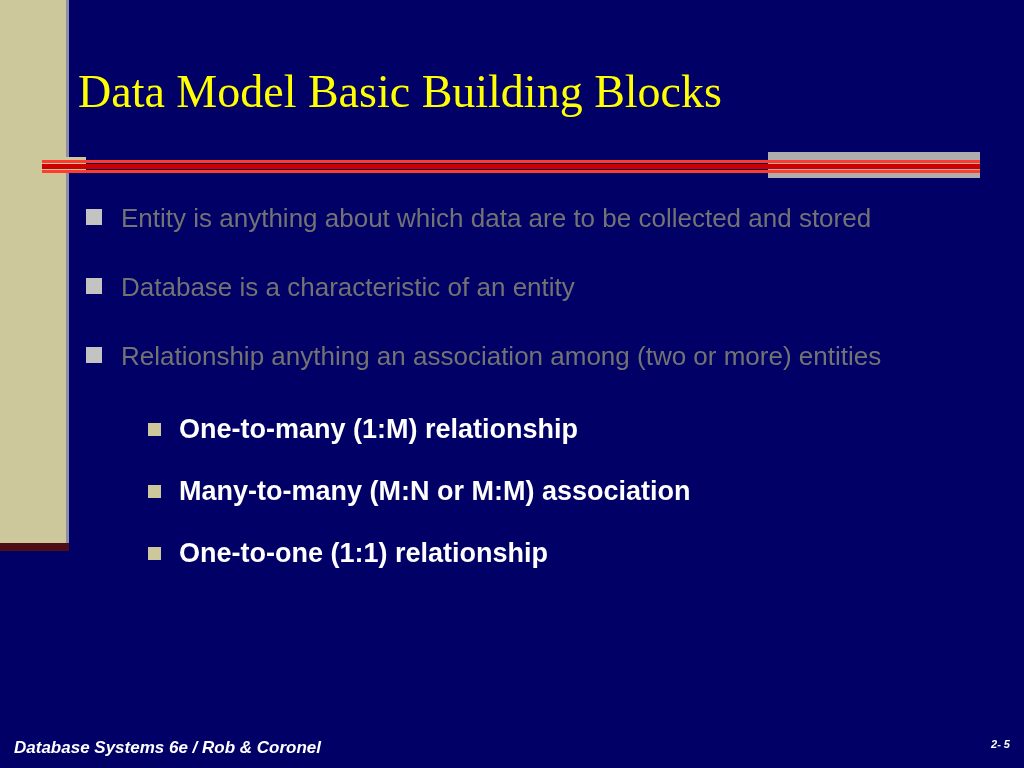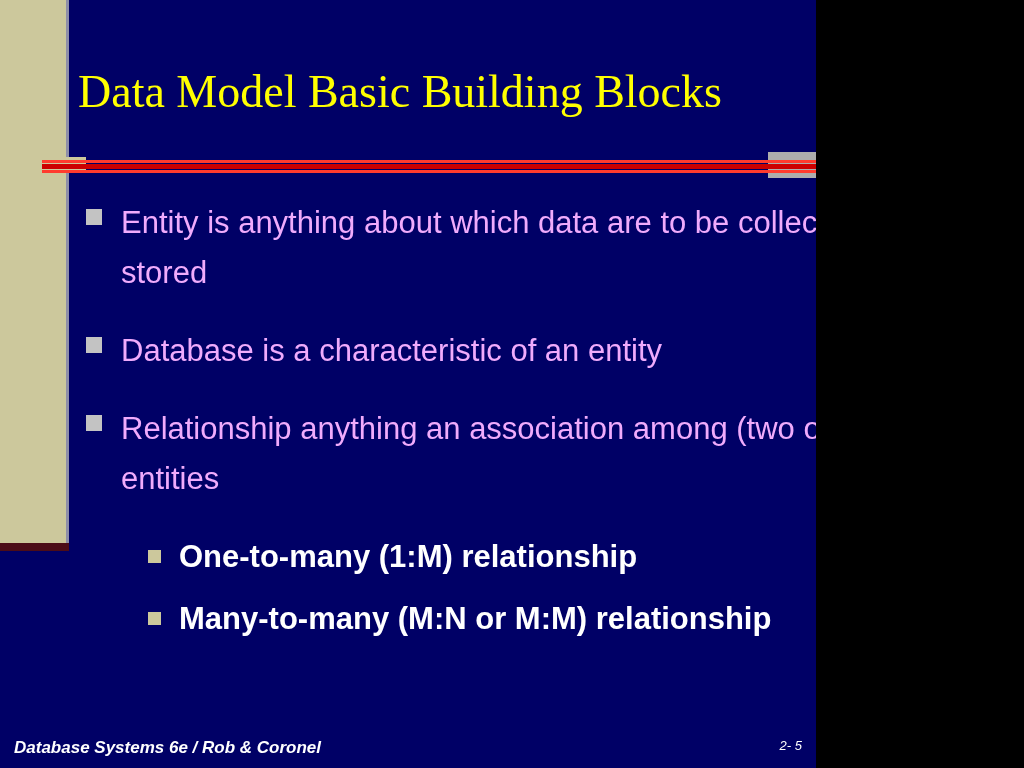--- a/index.html
+++ b/index.html
@@ -5,21 +5,21 @@
   html, body {
     margin: 0;
     padding: 0;
     background: #000000;
   }
   body {
     font-family: "Liberation Sans", sans-serif;
   }
   #slide {
     position: relative;
-    width: 816px;
+    width: 1024px;
     height: 768px;
     background: #000066;
     overflow: hidden;
   }
 
   
   #side-band {
     position: absolute;
     left: 0;
     top: 0;
@@ -105,23 +105,23 @@
   }
   .lvl1 .bullet {
     flex: 0 0 auto;
     width: 16px;
     height: 16px;
     background: #c3c3c3;
     margin-top: 11px;
     margin-right: 19px;
   }
   .lvl1 .text {
-    color: #f0abfc;
-    font-size: 31px;
-    line-height: 50px;
+    color: #737373;
+    font-size: 26px;
+    line-height: 41px;
     max-width: 830px;
   }
 
   #sublist {
     margin-top: 36px;
     margin-left: 62px;
   }
   .lvl2 {
     position: relative;
     display: flex;
@@ -131,42 +131,42 @@
   .lvl2 .bullet {
     flex: 0 0 auto;
     width: 13px;
     height: 13px;
     background: #ccc89c;
     margin-top: 10px;
     margin-right: 18px;
   }
   .lvl2 .text {
     color: #ffffff;
-    font-size: 31px;
+    font-size: 27px;
     line-height: 33px;
     font-weight: bold;
   }
 
   
   #footer-left {
     position: absolute;
     left: 14px;
     top: 738px;
     color: #ffffff;
     font-size: 17px;
     font-weight: bold;
     font-style: italic;
   }
   #footer-right {
     position: absolute;
     right: 14px;
     top: 738px;
     color: #ffffff;
-    font-size: 13px;
-    font-weight: normal;
+    font-size: 11px;
+    font-weight: bold;
     font-style: italic;
   }
 </style>
 </head>
 <body>
 
 <div id="slide">
 
   <div id="side-band"></div>
   <div id="side-band-edge"></div>
@@ -204,23 +204,27 @@
 
     <div id="sublist">
 
       <div class="lvl2">
         <span class="bullet"></span>
         <span class="text">One-to-many (1:M) relationship</span>
       </div>
 
       <div class="lvl2">
         <span class="bullet"></span>
-        <span class="text">Many-to-many (M:N or M:M) relationship</span>
+        <span class="text">Many-to-many (M:N or M:M) association</span>
       </div>
 
+      <div class="lvl2">
+        <span class="bullet"></span>
+        <span class="text">One-to-one (1:1) relationship</span>
+      </div>
 
     </div>
 
   </div>
 
   <div id="footer-left">Database Systems 6e / Rob &amp; Coronel</div>
   <div id="footer-right">2- 5</div>
 
 </div>
 

